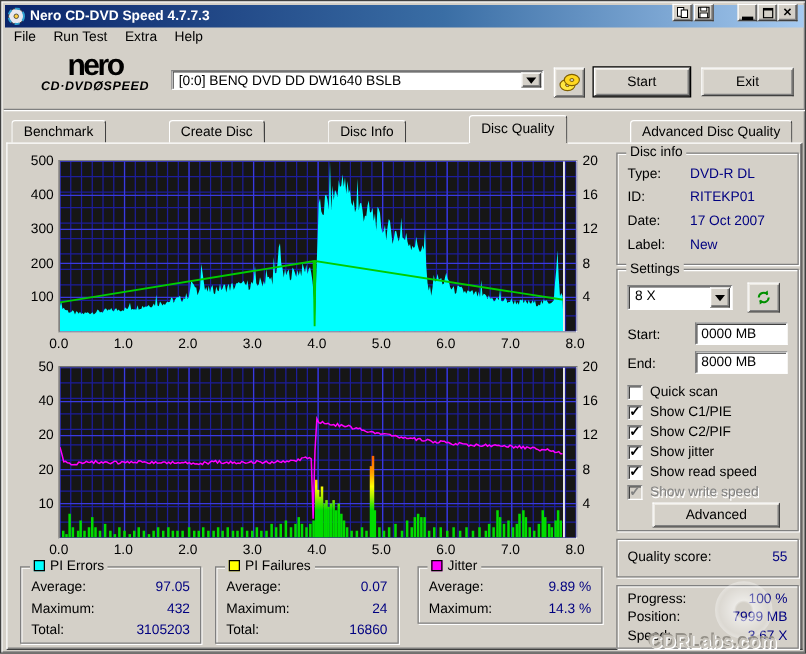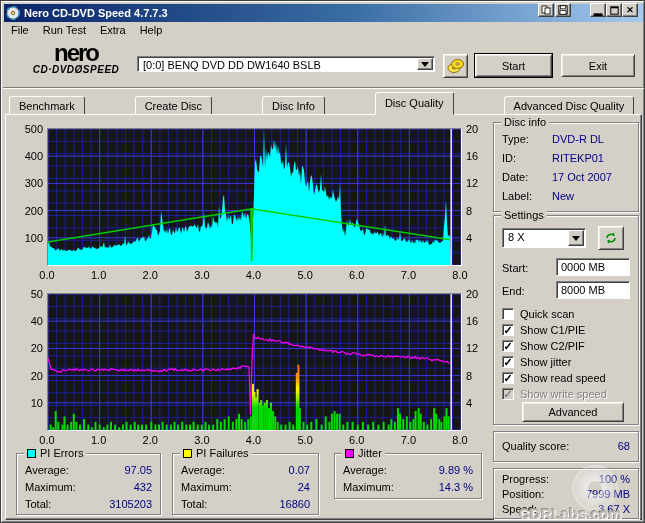--- a/index.html
+++ b/index.html
@@ -635,21 +635,21 @@
         <span class="cbl">Show write speed</span>
       </div>
     <div class="btn" style="left:28px;top:186px;width:102px;height:20px;">
       <span>Advanced</span>
     </div>
   </div>
 
   <div class="groupbox" style="left:492px;top:430px;width:146px;height:31px;">
     <div class="row" style="top:8px;">
         <span class="lab">Quality score:</span>
-        <span class="val">68</span>
+        <span class="val">55</span>
       </div>
   </div>
 
   <div class="groupbox" style="left:492px;top:467px;width:146px;height:51px;">
     <div class="wm-disc" style="left:78px;top:-4px;"></div>
     <div class="row" style="top:4px;">
         <span class="lab">Progress:</span>
         <span class="val">100 %</span>
       </div>
     <div class="row" style="top:19px;">

